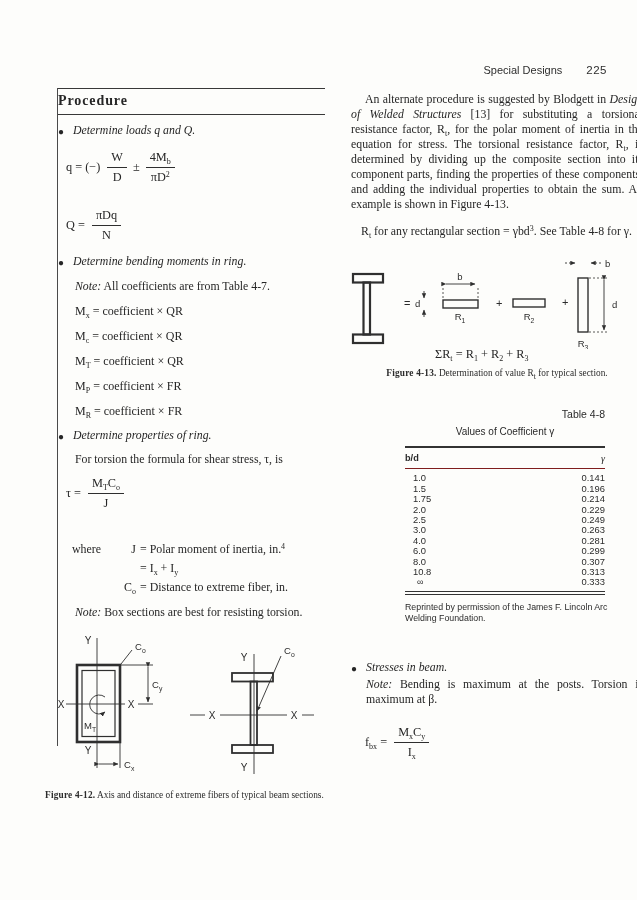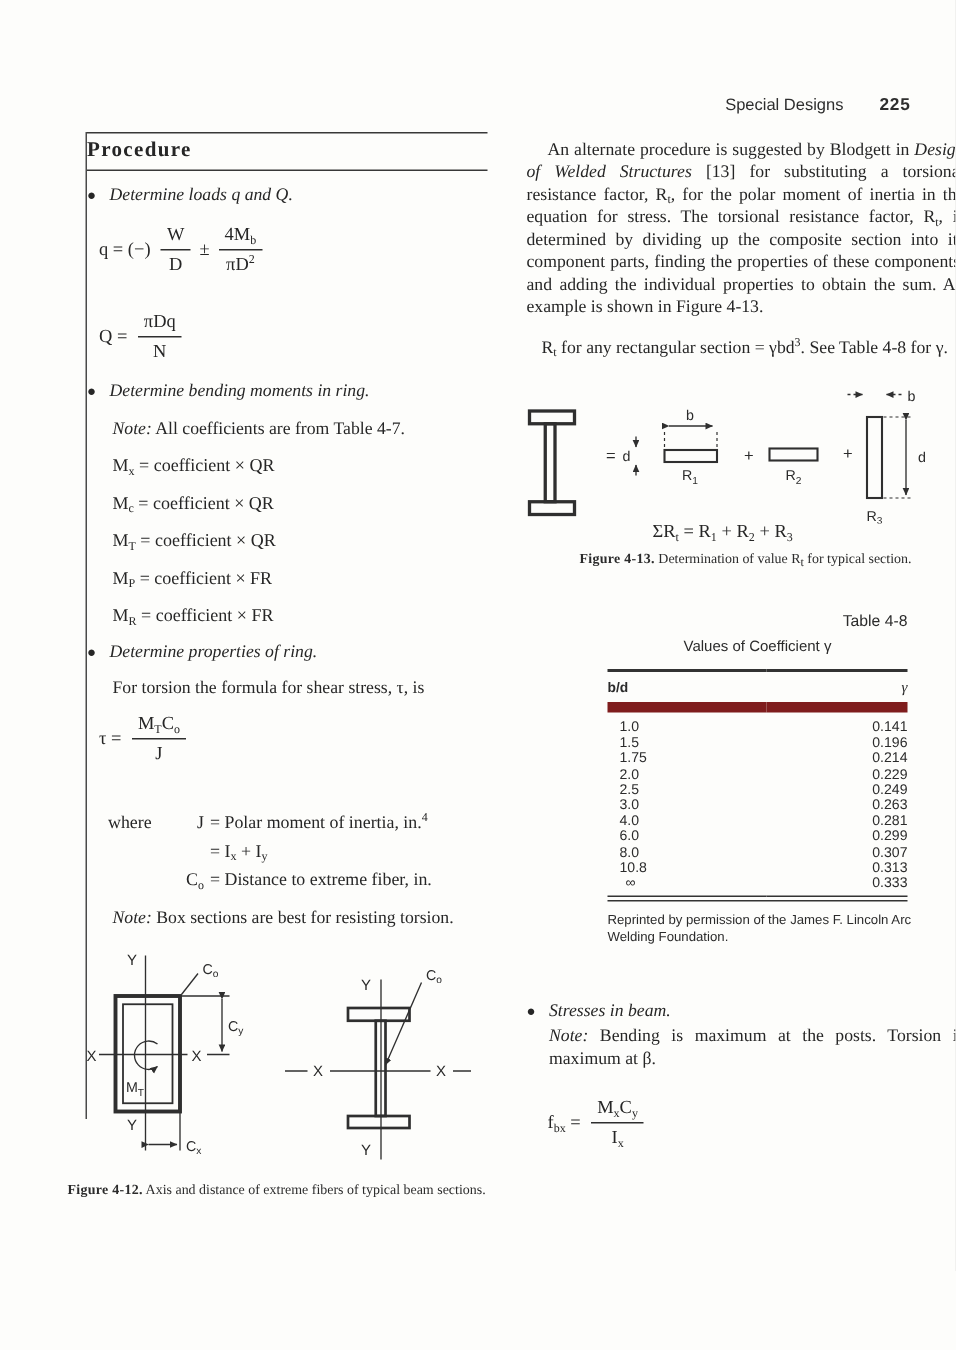--- a/index.html
+++ b/index.html
@@ -5,21 +5,21 @@
   * { margin:0; padding:0; box-sizing:border-box; }
   html,body { background:#e8e8e6; }
   .page {
     position:relative; width:637px; height:900px; margin:0 auto;
     background:#fdfdfb; color:#262626;
     font-family:"Liberation Serif", serif; font-size:11.8px; line-height:15px;
     overflow:hidden;
   }
   
   .page-header { position:absolute; top:63px; right:30px; font-family:"Liberation Sans",sans-serif; font-size:11px; color:#2e2e2e; }
-  .page-header .pg { font-weight:bold; font-size:11.5px; margin-left:24px; letter-spacing:.5px; }
+  .page-header .pg { font-weight:normal; font-size:11.5px; margin-left:24px; letter-spacing:.5px; }
   
   .col-left  { position:absolute; left:58px;  top:88px; width:267px; }
   .col-right { position:absolute; left:351px; top:60px; width:292px; }
   .vrule { position:absolute; left:57px; top:88px; width:1px; height:658px; background:#4a4a4a; }
   
   .proc-head { border-top:1.5px solid #383838; border-bottom:1.2px solid #383838; padding:4px 0 5px; text-align:left; }
   .proc-head h2 { font-size:14px; font-weight:bold; letter-spacing:.9px; display:inline; }
   
   .bullet { display:flex; margin-top:8px; }
   .bullet .dot { width:15px; font-size:10px; padding-top:1px; }
@@ -47,21 +47,21 @@
   
   .para { text-align:justify; margin-top:32px; text-indent:14px; }
   .rt-line { margin-top:12px; text-indent:10px; }
   .sumline { font-size:12.3px; margin:-6px 0 0 84px; }
   .fig13cap { margin-top:5px; text-align:center; }
   
   .tblwrap { width:200px; margin:28px 0 0 54px; font-family:"Liberation Sans",sans-serif; color:#2b2b2b; }
   .t-title { text-align:right; font-weight:normal; font-size:10.5px; }
   .t-sub { text-align:center; font-size:10px; margin-top:2px; }
   table { width:100%; border-collapse:collapse; margin-top:7px; }
-  thead tr { border-top:2px solid #333; border-bottom:7px solid #7f1d1d; }
+  thead tr { border-top:2px solid #333; border-bottom:1px solid #7f1d1d; }
   th { font-size:9.2px; padding:3px 0 2px; }
   th.c1 { text-align:left; font-weight:bold; }
   th.c2 { text-align:right; font-weight:normal; font-style:italic; font-family:"Liberation Serif",serif; font-size:10px; }
   td { font-size:9.4px; line-height:10.4px; padding:0; }
   td.c1 { text-align:left; padding-left:8px; }
   td.c2 { text-align:right; }
   tbody tr:first-child td { padding-top:4px; }
   tbody tr:last-child td { padding-bottom:3px; }
   tbody { border-bottom:1px solid #333; }
   .endrule { border-top:1px solid #333; margin-top:2px; }

